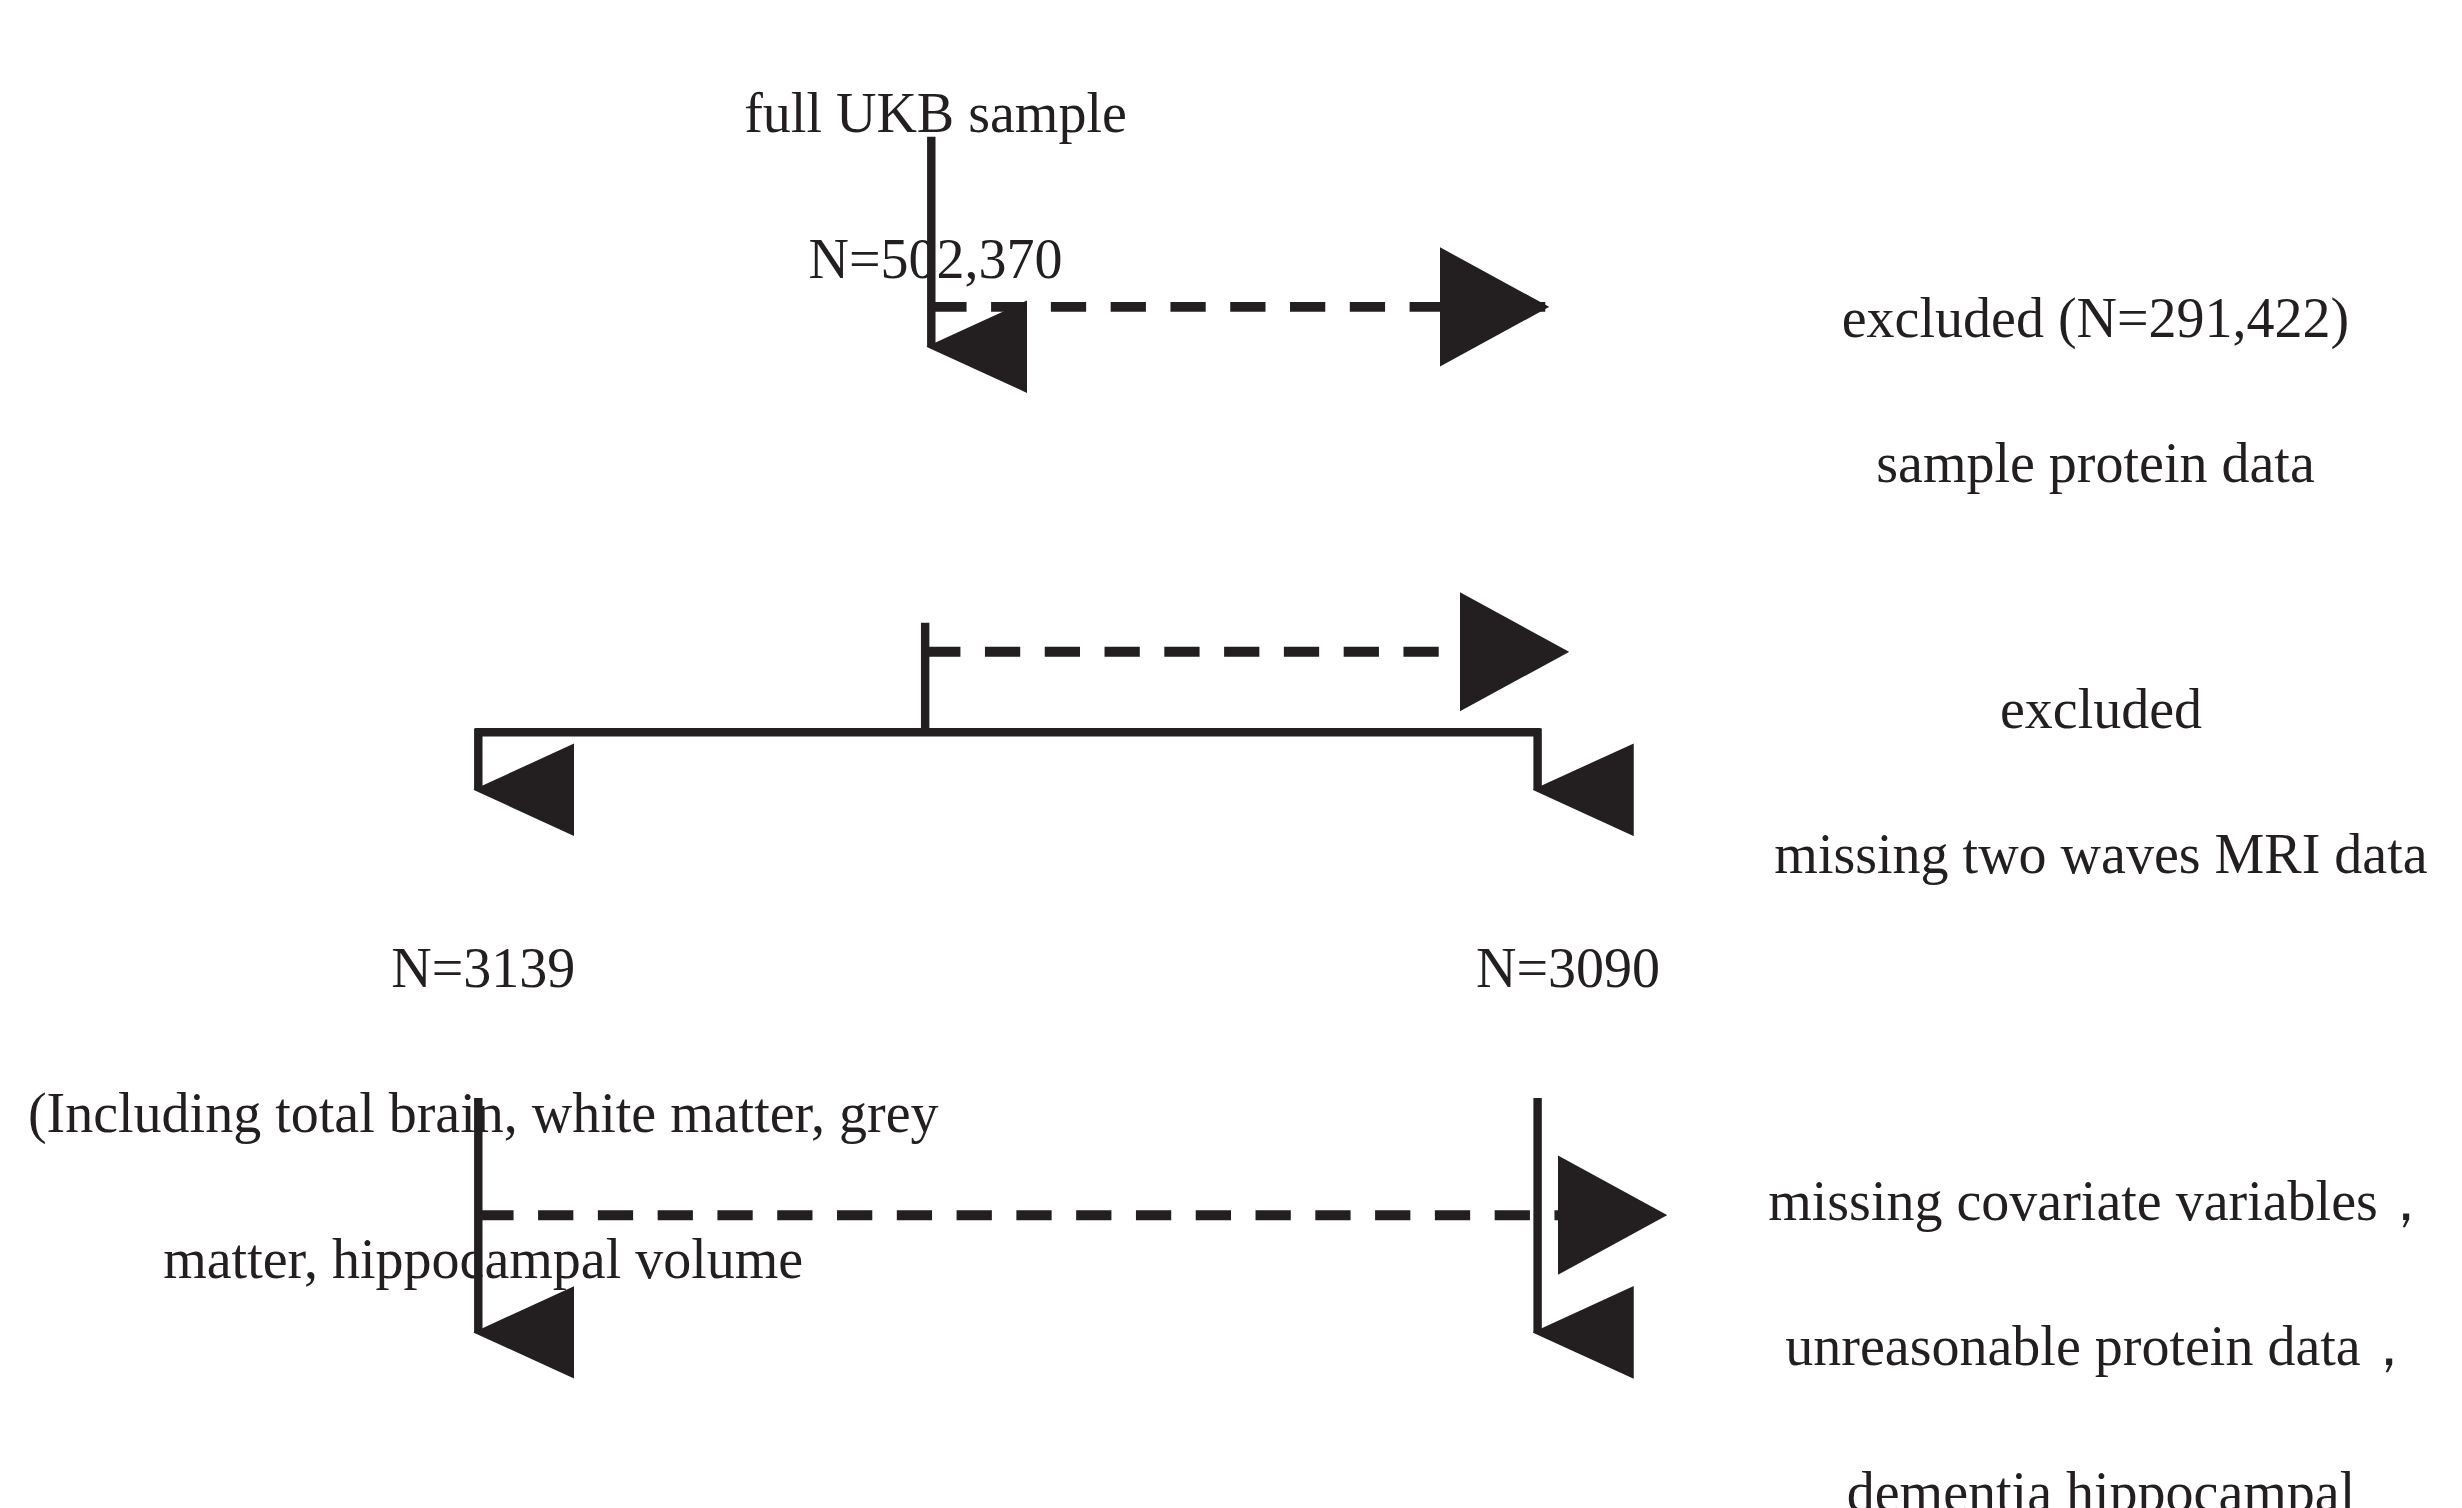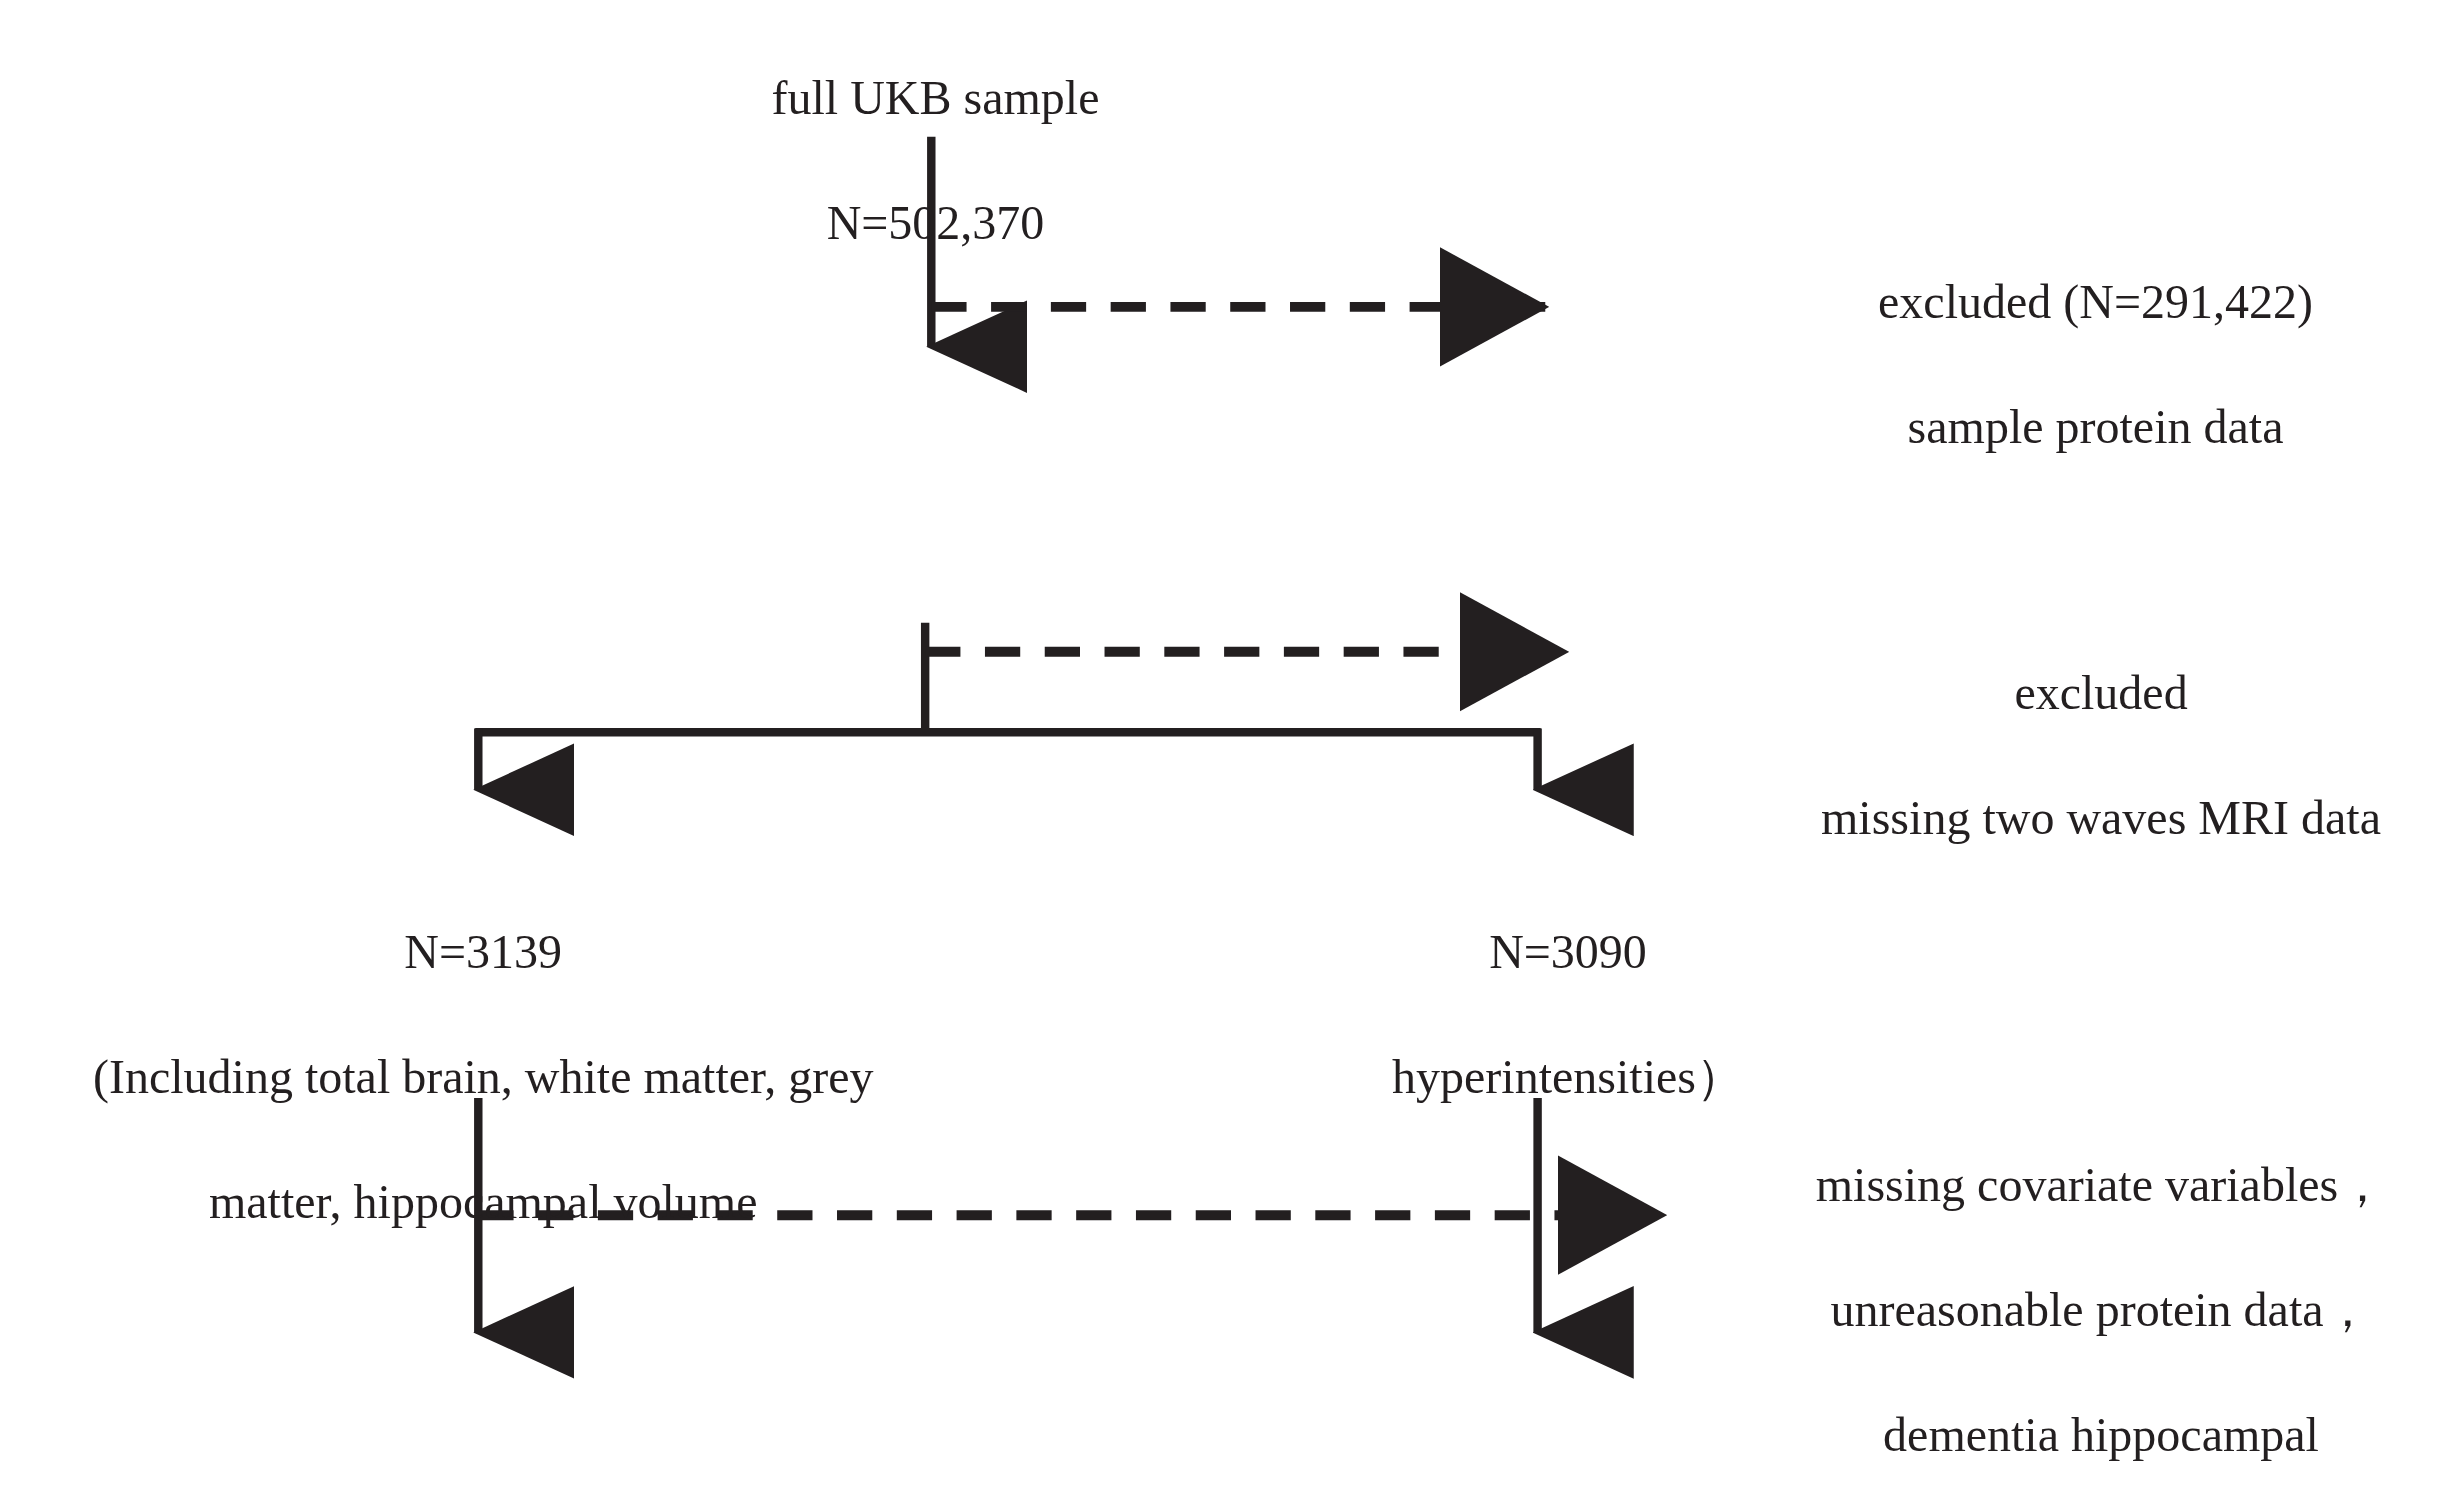--- a/index.html
+++ b/index.html
@@ -20,21 +20,21 @@
     position: absolute;
     left: 0;
     top: 0;
     width: 2462px;
     height: 1509px;
   }
   .node {
     position: absolute;
     text-align: center;
     line-height: 1.30;
-    font-size: 48px;
+    font-size: 56px;
     color: #231f20;
     white-space: pre-line;
     letter-spacing: 0px;
   }
   .node .ln {
     display: block;
   }
   
   #node-full-sample  { left: 537px;  top: 4.6px;    width: 797px; }
   #node-protein      { left: 537px;  top: 454px;  width: 797px; }
@@ -93,21 +93,20 @@
 
 
   <div class="node" id="node-left-branch">
     <span class="ln">N=3139</span>
     <span class="ln">(Including total brain, white matter, grey</span>
     <span class="ln">matter, hippocampal volume</span>
   </div>
 
   <div class="node" id="node-right-branch">
     <span class="ln">N=3090</span>
-    <span class="ln">hyperintensities）</span>
   </div>
 
   <div class="node" id="node-left-final">
     <span class="ln">N=2723</span>
   </div>
 
   <div class="node" id="node-right-final">
     <span class="ln">N=2679</span>
   </div>
 

